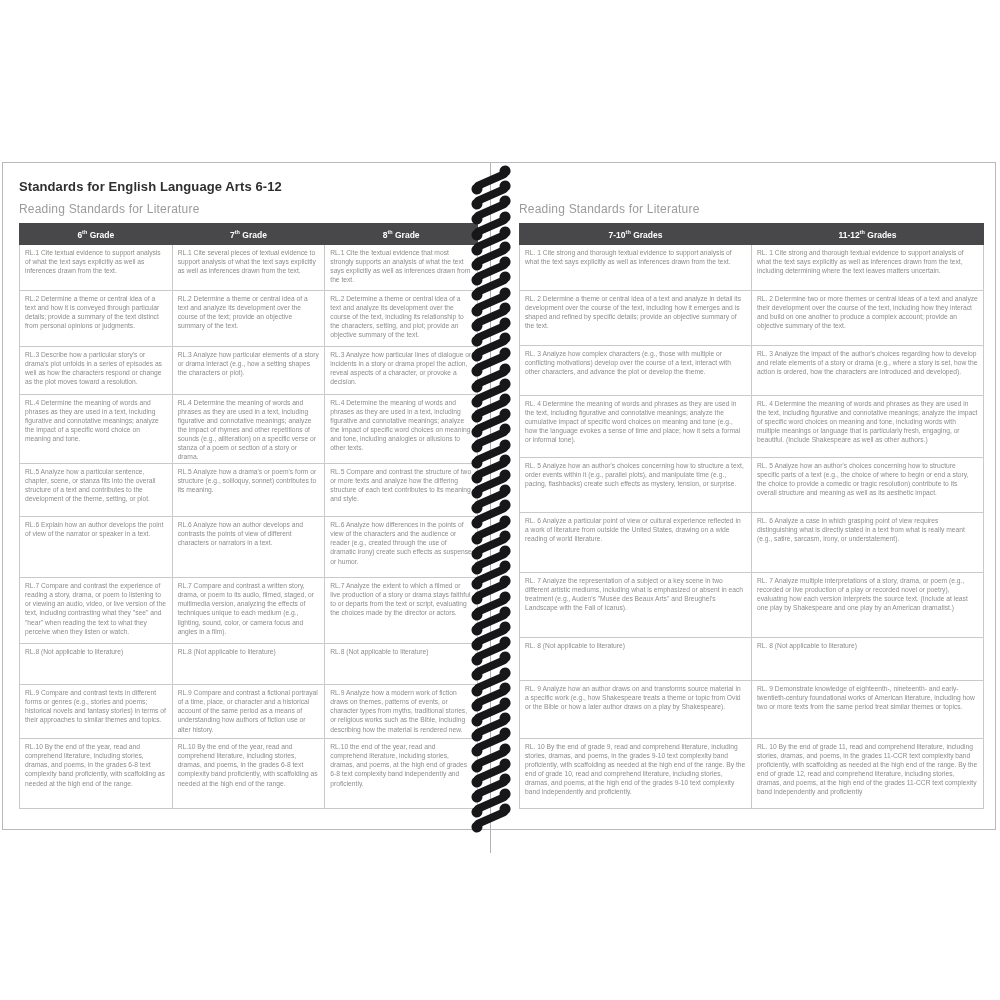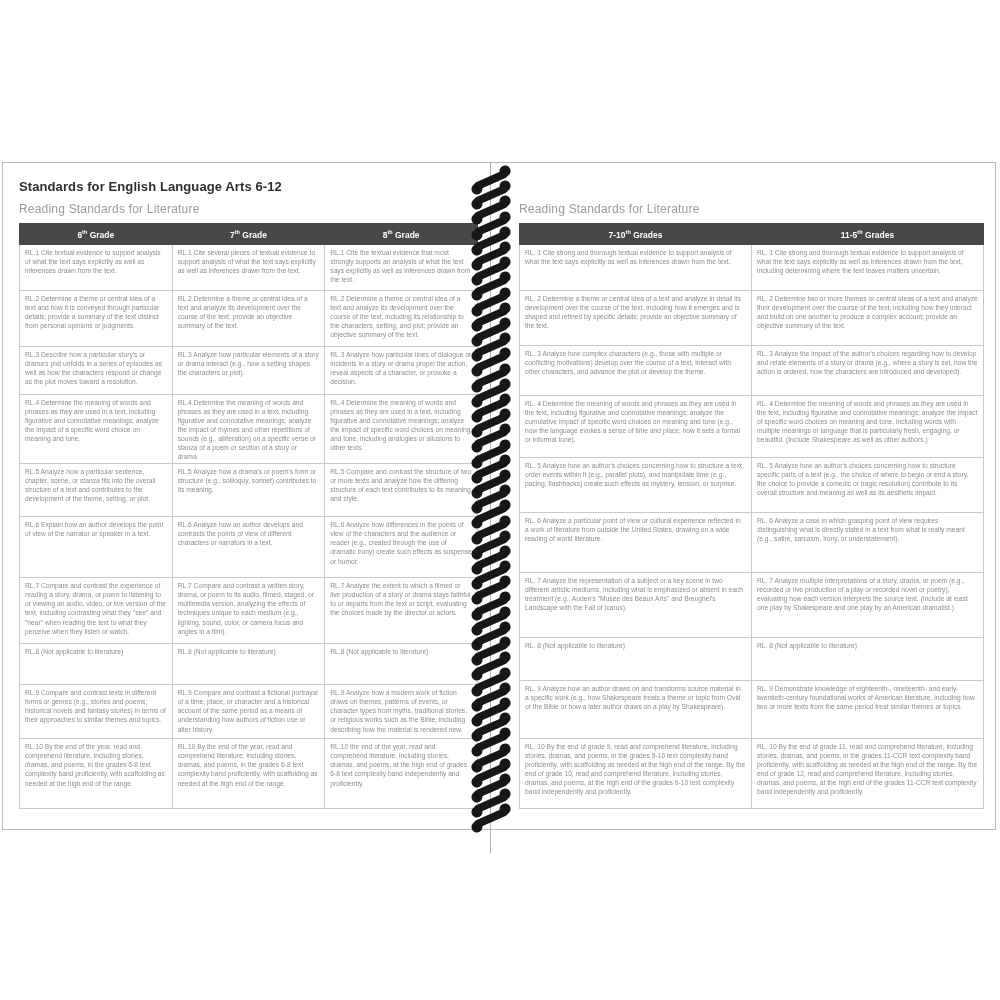--- a/index.html
+++ b/index.html
@@ -134,21 +134,21 @@
     </table>
 
   <table class="std rtab">
     <colgroup>
         <col style="width:50%">
         <col style="width:50%">
       </colgroup>
     <tbody>
         <tr>
       <th><span>7-10</span><sup>th</sup><span> Grades</span></th>
-      <th><span>11-5</span><sup>th</sup><span> Grades</span></th>
+      <th><span>11-12</span><sup>th</sup><span> Grades</span></th>
     </tr>
     <tr style="height:46px">
       <td>RL. 1 Cite strong and thorough textual evidence to support analysis of what the text says explicitly as well as inferences drawn from the text.</td>
       <td>RL. 1 Cite strong and thorough textual evidence to support analysis of what the text says explicitly as well as inferences drawn from the text, including determining where the text leaves matters uncertain.</td>
     </tr>
     <tr style="height:55px">
       <td>RL. 2 Determine a theme or central idea of a text and analyze in detail its development over the course of the text, including how it emerges and is shaped and refined by specific details; provide an objective summary of the text.</td>
       <td>RL. 2 Determine two or more themes or central ideas of a text and analyze their development over the course of the text, including how they interact and build on one another to produce a complex account; provide an objective summary of the text.</td>
     </tr>
     <tr style="height:50px">

